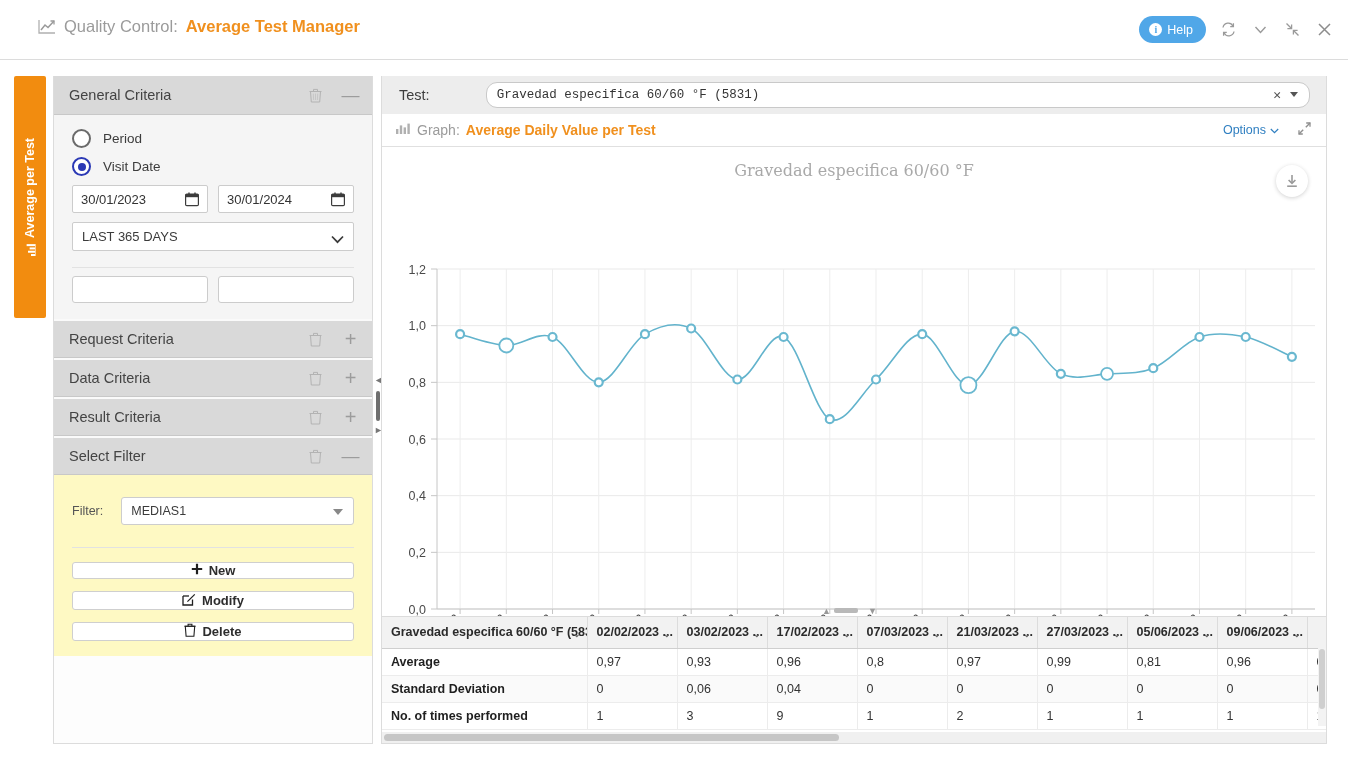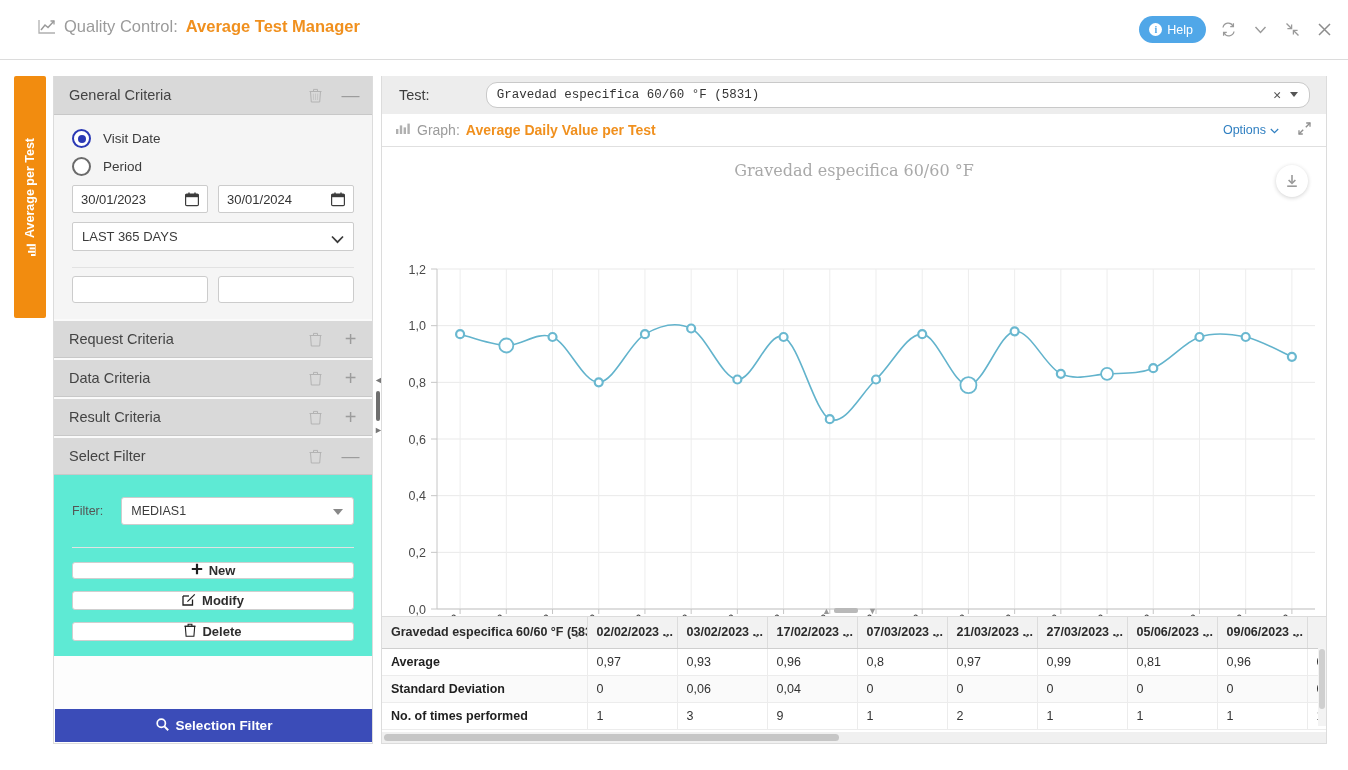--- a/index.html
+++ b/index.html
@@ -93,21 +93,21 @@
     position:relative; cursor:pointer;
   }
   .chev { position:absolute; right:9px; top:9px; }
 
   .hr { height:1px; background:#e2e2e2; margin:16px 0 0 0; }
   .idtol-row { display:flex; align-items:center; justify-content:space-between; margin-top:13px; }
   .idtol-lbl { font-size:12px; color:#5c5c5c; }
   .txt-row { display:flex; gap:10px; margin-top:8px; padding-bottom:8px; }
   .txtbox { flex:1; height:27px; background:#fff; border:1px solid #ccc; border-radius:3px; }
 
-  .filter-body { background:#5eead4; padding:22px 18px 0 18px; }
+  .filter-body { background:#fef9c3; padding:22px 18px 0 18px; }
   .filter-row { display:flex; align-items:center; gap:18px; }
   .filter-lbl { font-size:12.5px; color:#555; }
   .filter-select {
     flex:1; height:28px; background:#fff; border:1px solid #cdcdcd; border-radius:3px;
     display:flex; align-items:center; padding:0 9px; font-size:12.5px; color:#3b3b3b;
     position:relative; cursor:pointer;
   }
   .tri-down {
     position:absolute; right:10px; top:11px; width:0;height:0;
     border-left:5px solid transparent; border-right:5px solid transparent;
@@ -273,26 +273,26 @@
             <path d="M1.5 3.5 L11.5 3.5 L10.7 14 L2.3 14 Z" stroke="#b3b3b3" stroke-width="1" fill="none"></path>
             <path d="M0.5 3.5 L12.5 3.5 M4.5 3.2 L4.5 1.4 L8.5 1.4 L8.5 3.2" stroke="#b3b3b3" stroke-width="1" fill="none"></path>
             <path d="M4.3 5.6 L4.6 12 M6.5 5.6 L6.5 12 M8.7 5.6 L8.4 12" stroke="#c4c4c4" stroke-width="0.9"></path>
           </svg>
         </span>
         <span class="ic ic-minus">—</span>
       </span>
     </div>
     <div class="acc-body">
       <div class="radio-row">
+        <span class="radio"></span>
+        <span class="radio-lbl">Period</span>
+      </div>
+      <div class="radio-row">
         <span class="radio on"></span>
         <span class="radio-lbl">Visit Date</span>
-      </div>
-      <div class="radio-row">
-        <span class="radio"></span>
-        <span class="radio-lbl">Period</span>
       </div>
 
       <div class="date-row">
         <div class="date-field">
           <span>30/01/2023</span>
           <span class="cal-ic">
             <svg width="14" height="15" viewBox="0 0 14 15">
               <rect x="0.6" y="2" width="12.8" height="11.6" rx="1.2" stroke="#3c3c3c" stroke-width="1.2" fill="none"></rect>
               <rect x="0.6" y="2" width="12.8" height="3.2" fill="#3c3c3c"></rect>
               <path d="M4 0.6 L4 3 M10 0.6 L10 3" stroke="#3c3c3c" stroke-width="1.4"></path>
@@ -412,29 +412,20 @@
             <svg width="12" height="14" viewBox="0 0 12 14">
               <path d="M1.3 3.3 L10.7 3.3 L9.9 13.2 L2.1 13.2 Z" stroke="#1f1f1f" stroke-width="1.1" fill="none"></path>
               <path d="M0.4 3.3 L11.6 3.3 M4.1 3 L4.1 1.2 L7.9 1.2 L7.9 3" stroke="#1f1f1f" stroke-width="1.1" fill="none"></path>
             </svg>
           </span>
           <span>Delete</span>
         </div>
       </div>
     </div>
 
-    <div class="sel-filter-btn">
-      <span>
-        <svg width="13" height="13" viewBox="0 0 13 13">
-          <circle cx="5.3" cy="5.3" r="4.1" stroke="#fff" stroke-width="1.7" fill="none"></circle>
-          <path d="M8.4 8.4 L12.2 12.2" stroke="#fff" stroke-width="2"></path>
-        </svg>
-      </span>
-      <span>Selection Filter</span>
-    </div>
   </div>
 
   <div class="splitter-v">
     <span class="sv-ar" style="top:0px;">◄</span>
     <span class="sv-bar"></span>
     <span class="sv-ar" style="top:50px;">►</span>
   </div>
 
   <div class="rightpanel">
 

